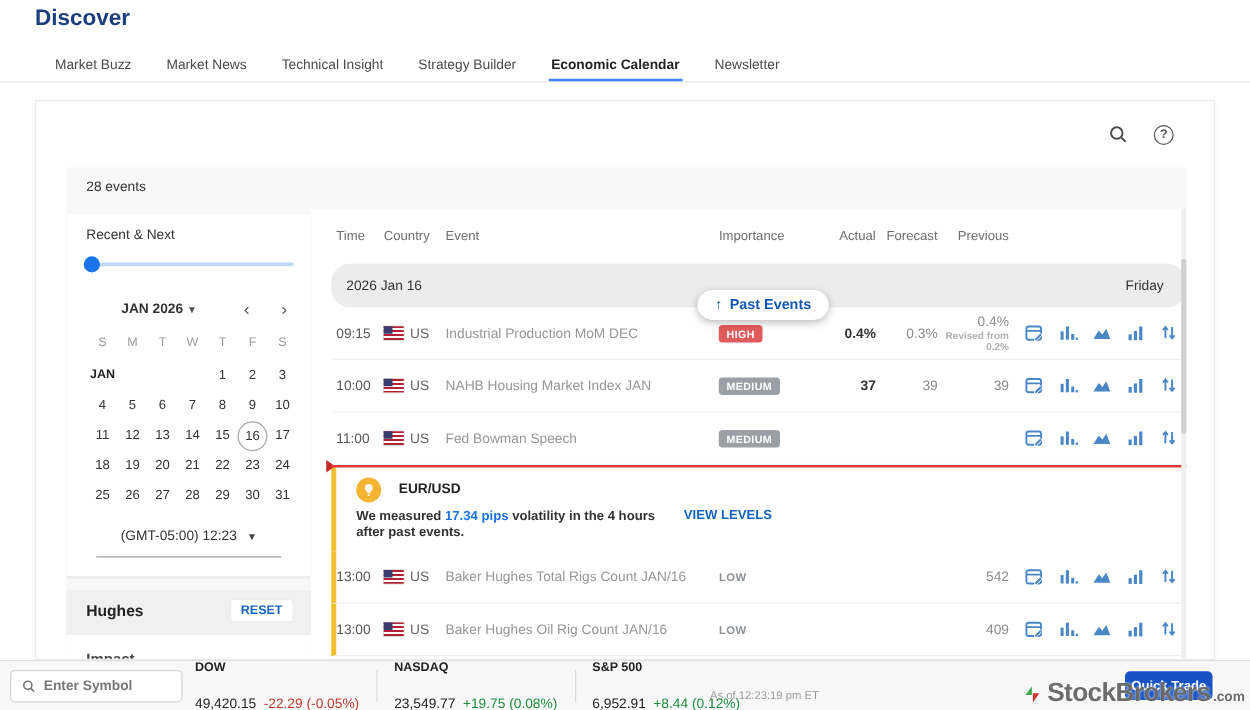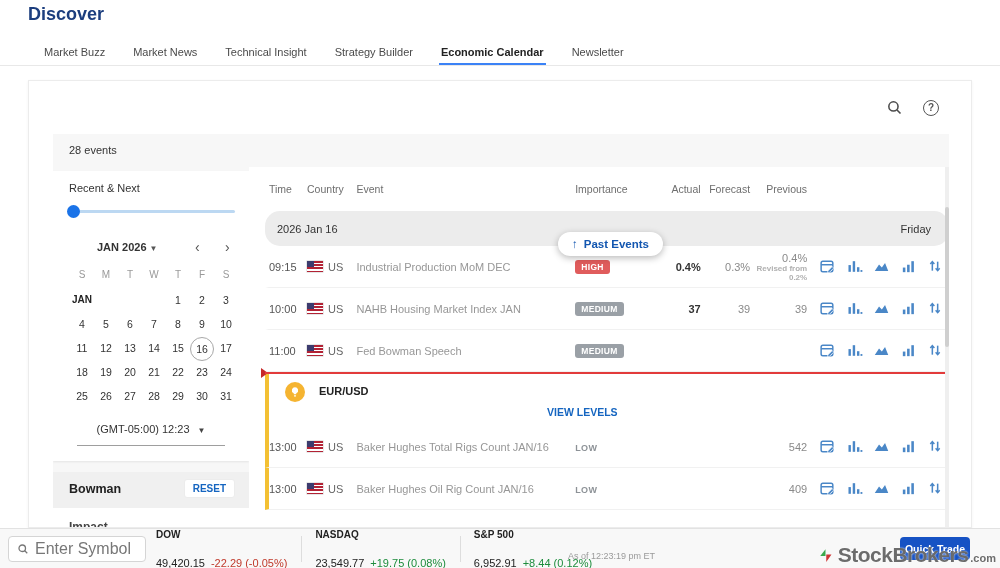--- a/index.html
+++ b/index.html
@@ -86,21 +86,21 @@
   .vrow .head-flex { display:flex; gap:6px; }
 
   .scrollbar { position:absolute; right:0; top:0; width:4px; height:362px; background:#efefef; }
   .scroll-thumb { position:absolute; top:40px; width:4px; height:140px; background:#cfcfcf; border-radius:2px; }
 
   .past-pill { position:absolute; left:529px; top:151px; background:#fff; border-radius:15px; box-shadow:0 2px 7px rgba(0,0,0,.28); padding:6px 14px; font-size:11.5px; font-weight:700; color:#1256b0; cursor:pointer; z-index:6; display:flex; gap:6px; align-items:center; }
 
   
   .ticker { position:absolute; left:0; top:528px; width:1000px; height:40px; background:#f8f8f8; border-top:1px solid #e2e2e2; }
   .sym-input { position:absolute; left:8px; top:7px; width:138px; height:26px; background:#fff; border:1px solid #d5d5d5; border-radius:4px; display:flex; align-items:center; padding:0 8px; gap:6px; }
-  .sym-input input { border:none; outline:none; width:100%; font-size:16px; color:#333; font-family:"Liberation Sans", sans-serif; }
+  .sym-input input { border:none; outline:none; width:100%; font-size:11px; color:#333; font-family:"Liberation Sans", sans-serif;font-weight:bold; }
   .sym-input input::placeholder { color:#777; }
   .indices { position:absolute; left:156px; top:4px; display:flex; align-items:center; height:32px; }
   .idx { padding:0 14px 0 0; }
   .idx-name { font-size:10px; font-weight:700; color:#222; }
   .idx-line { font-size:11px; margin-top:17px; white-space:nowrap; }
   .idx-val { color:#222; }
   .chg-up { color:#1d8c3c; margin-left:6px; }
   .chg-down { color:#c0392b; margin-left:6px; }
   .idx-div { width:1px; height:26px; background:#ddd; margin-right:13px; }
   .as-of { position:absolute; left:568px; top:22px; font-size:9px; color:#9a9a9a; }
@@ -206,21 +206,21 @@
               <span class="dcell">29</span>
               <span class="dcell">30</span>
               <span class="dcell">31</span>
             </div>
           </div>
         <div class="tz-row">
           <span class="tz-text">(GMT-05:00) 12:23</span><span class="tz-caret">▼</span>
         </div>
       </div>
       <div class="filters-band">
-        <span class="filters-title">Bowman</span>
+        <span class="filters-title">Hughes</span>
         <button class="reset-btn">RESET</button>
       </div>
       <div class="filters-below">
         <span class="partial-label">Impact</span>
       </div>
     </div>
 
     <div class="table">
       <div class="thead">
           <span class="c-time">Time</span>
@@ -393,20 +393,21 @@
               <div class="head-flex">
                 <span class="bulb-circ">
                   <svg viewBox="0 0 24 24" width="12" height="12" fill="#fff">
                     <path d="M12 2.6a6.2 6.2 0 0 0-3.3 11.5c.5.35.9.95.9 1.55v1h4.8v-1c0-.6.4-1.2.9-1.55A6.2 6.2 0 0 0 12 2.6z"></path>
                     <rect x="9.7" y="17.9" width="4.6" height="1.6" rx=".8"></rect>
                     <rect x="10.4" y="20.1" width="3.2" height="1.5" rx=".75"></rect>
                   </svg>
                 </span>
                 <div class="vol-pair">EUR/USD</div>
               </div>
+              <div class="vol-text"><span>We measured </span><span class="pips">17.34 pips</span><span> volatility in the 4 hours after past events.</span></div>
             </div>
             <a class="vol-link">VIEW LEVELS</a>
           </div>
           <div class="erow grouped">
             <span class="c-time">13:00</span>
             <span class="c-country">
               <span class="flag"></span>
               <span class="cc">US</span>
             </span>
             <span class="c-event">Baker Hughes Total Rigs Count JAN/16</span>

